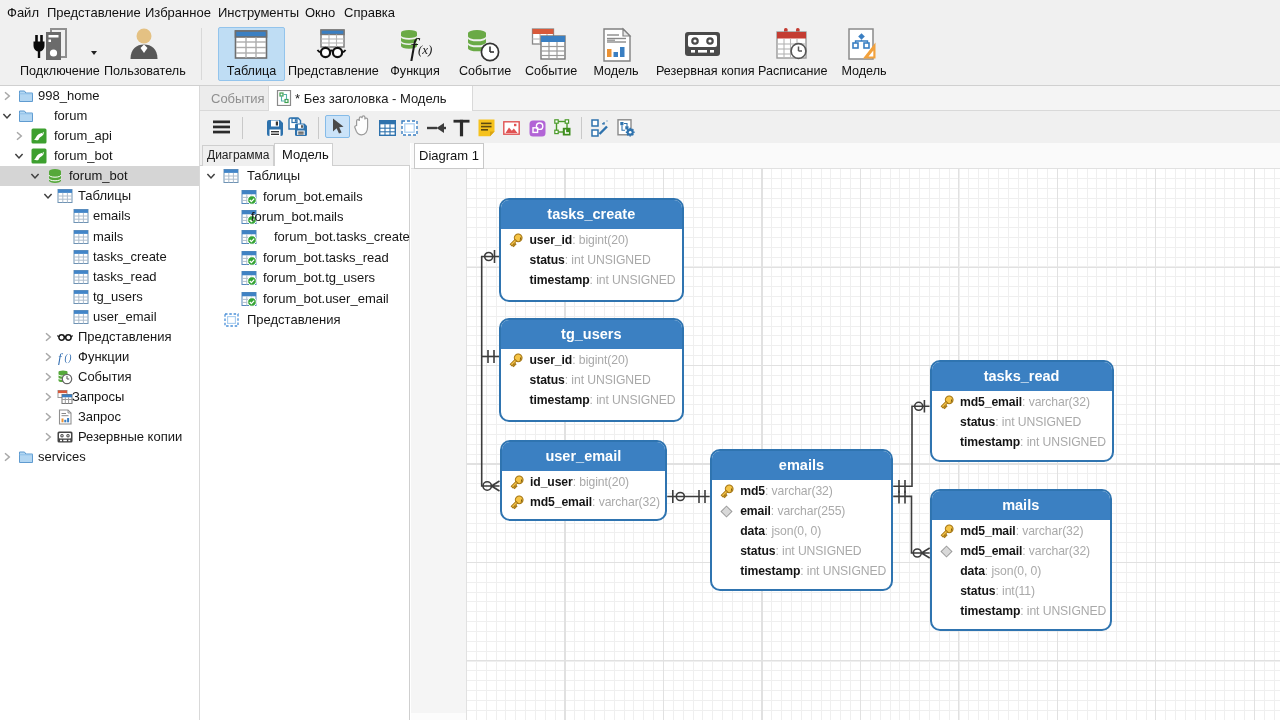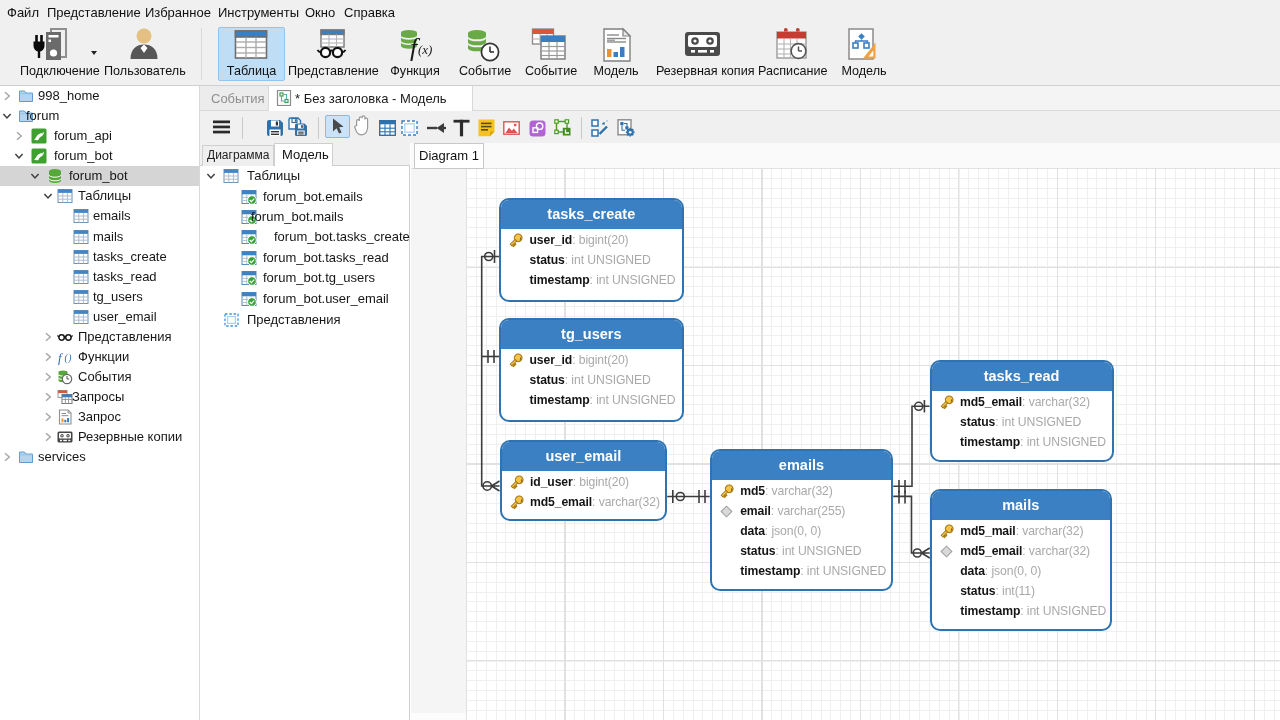--- a/index.html
+++ b/index.html
@@ -222,21 +222,21 @@
         <svg width="10" height="10" viewBox="0 0 10 10">
           <path d="M1.4 3 L5 7 L8.6 3" fill="none" stroke="#404040" stroke-width="1.5"></path>
         </svg>
       </span>
       <span style="position:absolute;left:18px;top:2px">
         <svg width="16" height="16" viewBox="0 0 16 16">
           <path d="M1.5 3 h5 l1.3 2 h6.7 v8.5 h-13 z" fill="#b2d6f2" stroke="#5f9bd0" stroke-width="1"></path>
           <path d="M1.5 5.8 h13" stroke="#8fc0e8" stroke-width="1"></path>
         </svg>
       </span>
-      <span class="tx" style="left:26px">forum</span>
+      <span class="tx" style="left:54px">forum</span>
     </div>
 <div class="trow" style="top:126.1px">
       <span style="position:absolute;left:14px;top:5px">
         <svg width="10" height="10" viewBox="0 0 10 10">
           <path d="M3 1.2 L7.3 5 L3 8.8" fill="none" stroke="#a8a8a8" stroke-width="1.5"></path>
         </svg>
       </span>
       <span style="position:absolute;left:31px;top:2px">
         <svg width="16" height="16" viewBox="0 0 16 16">
           <rect x="0.5" y="0.5" width="15" height="15" rx="1.5" fill="#3da02f"></rect>

